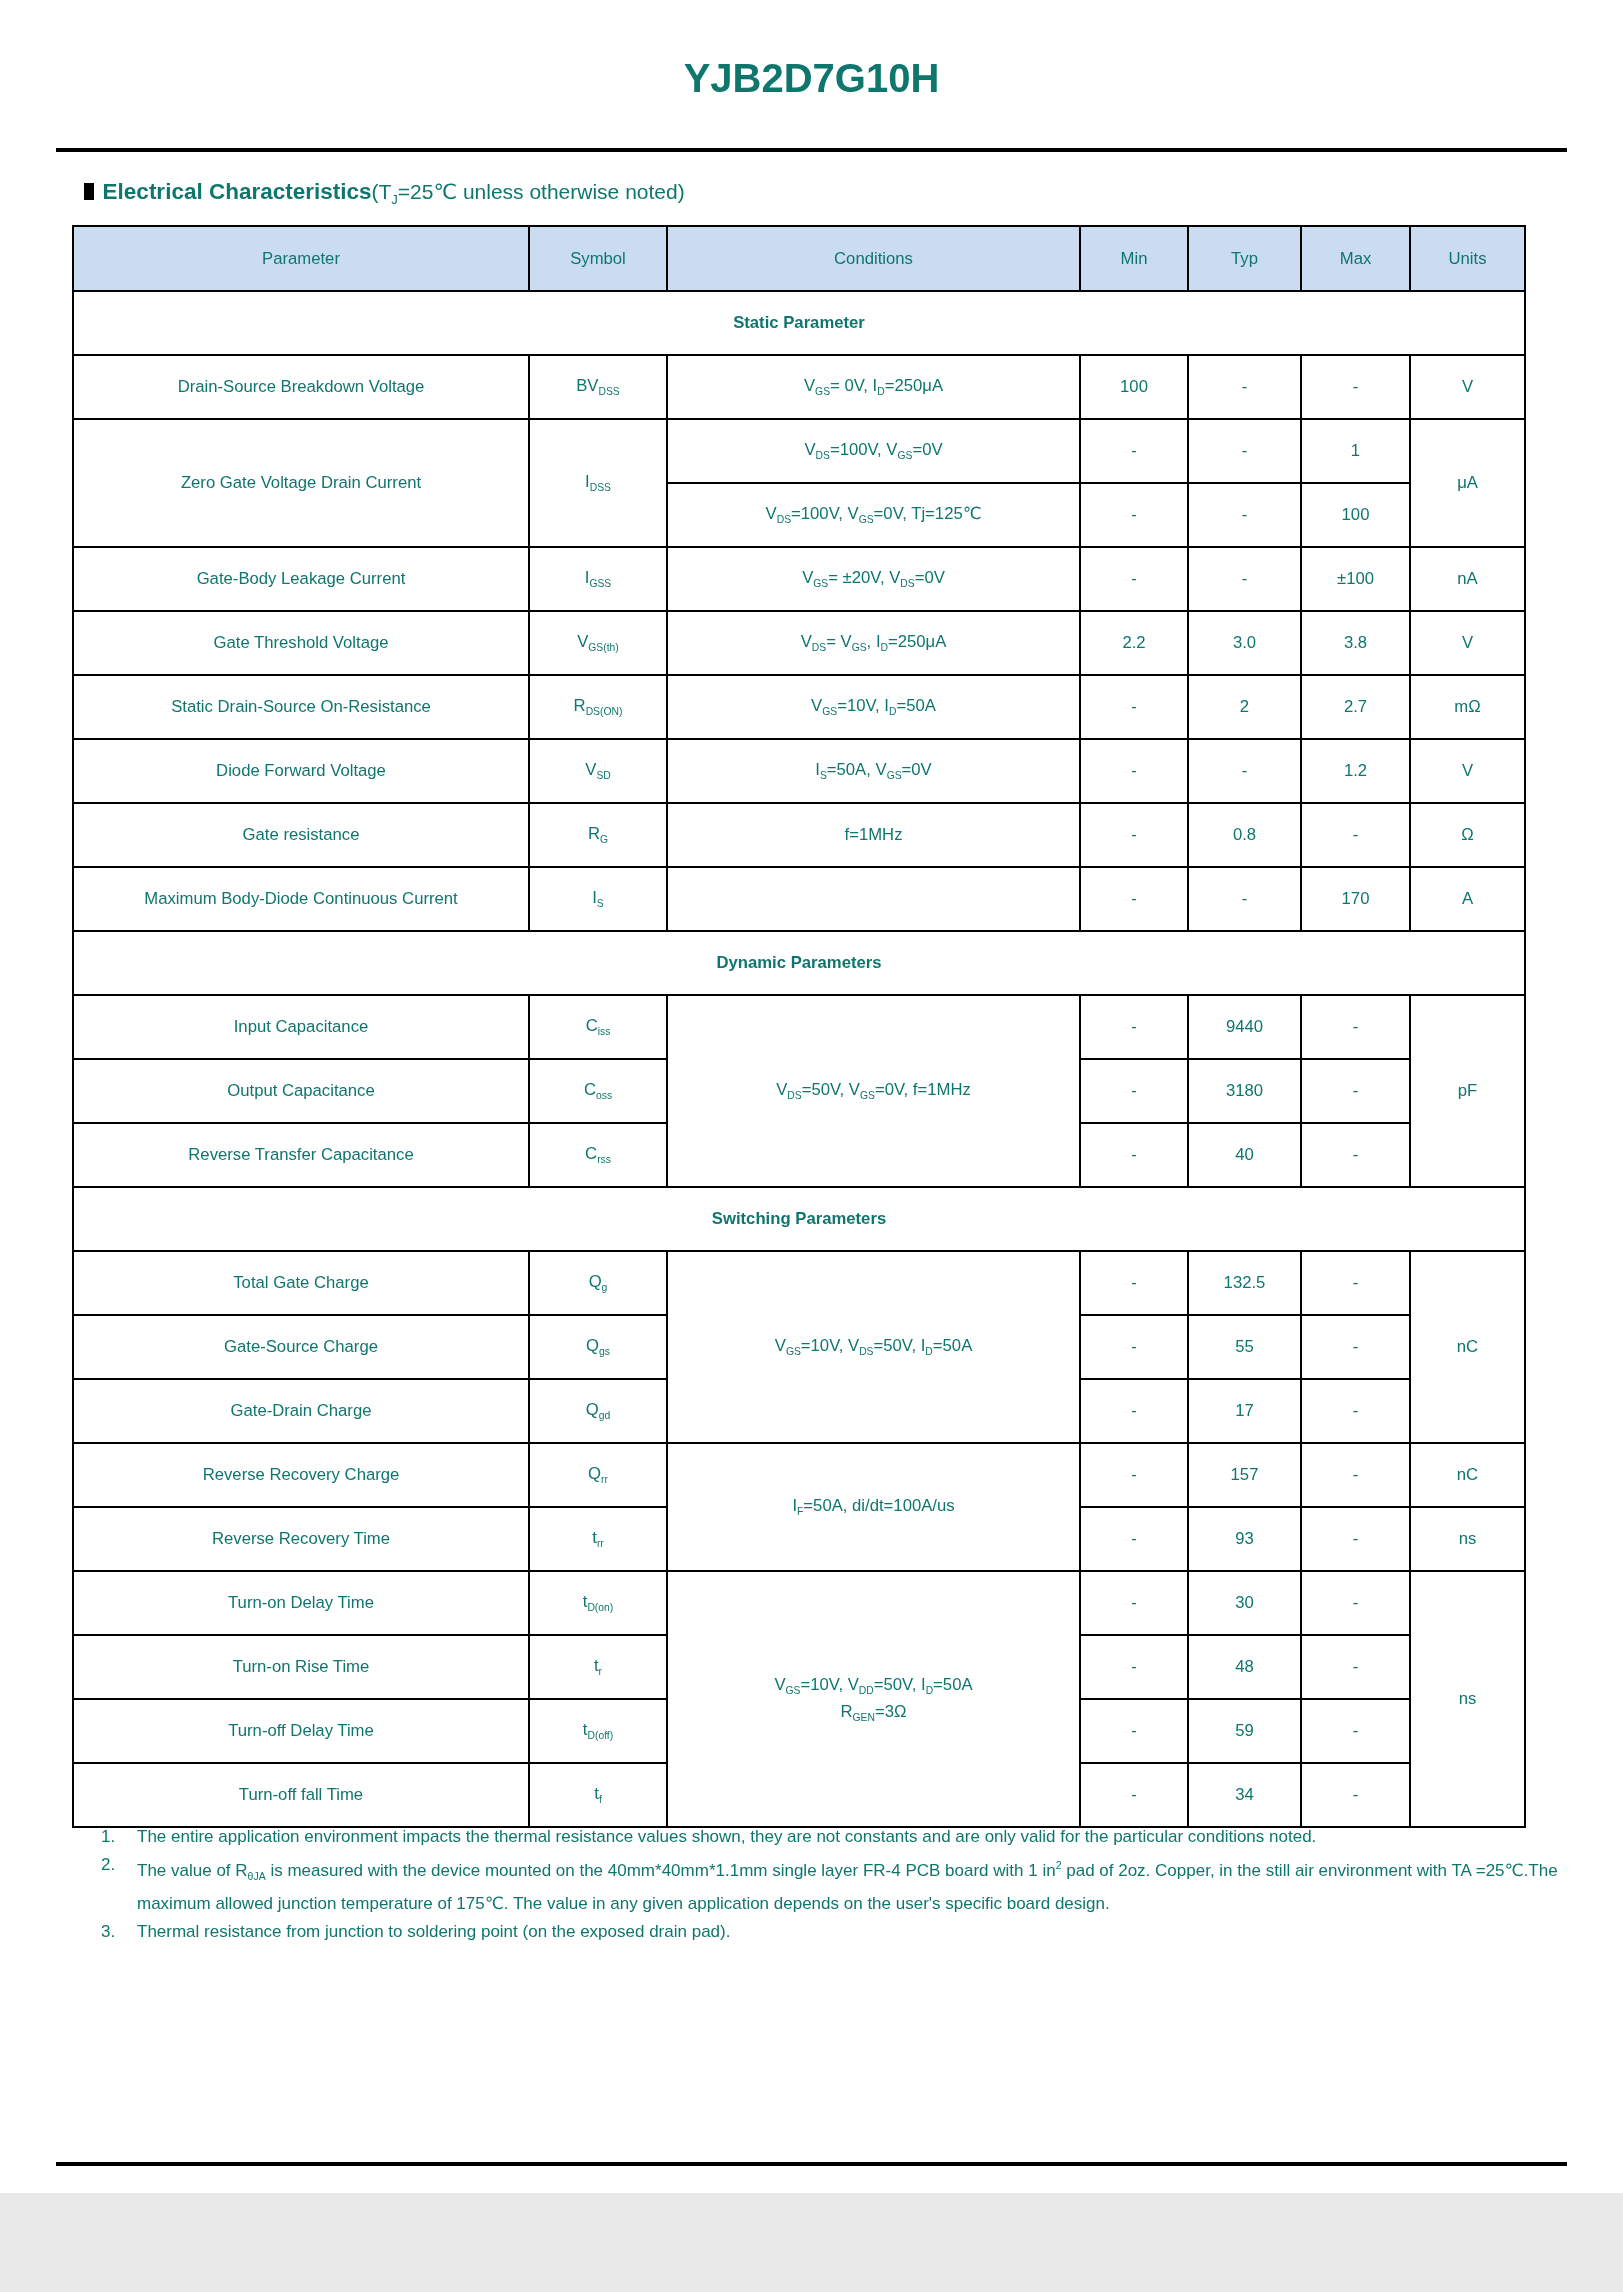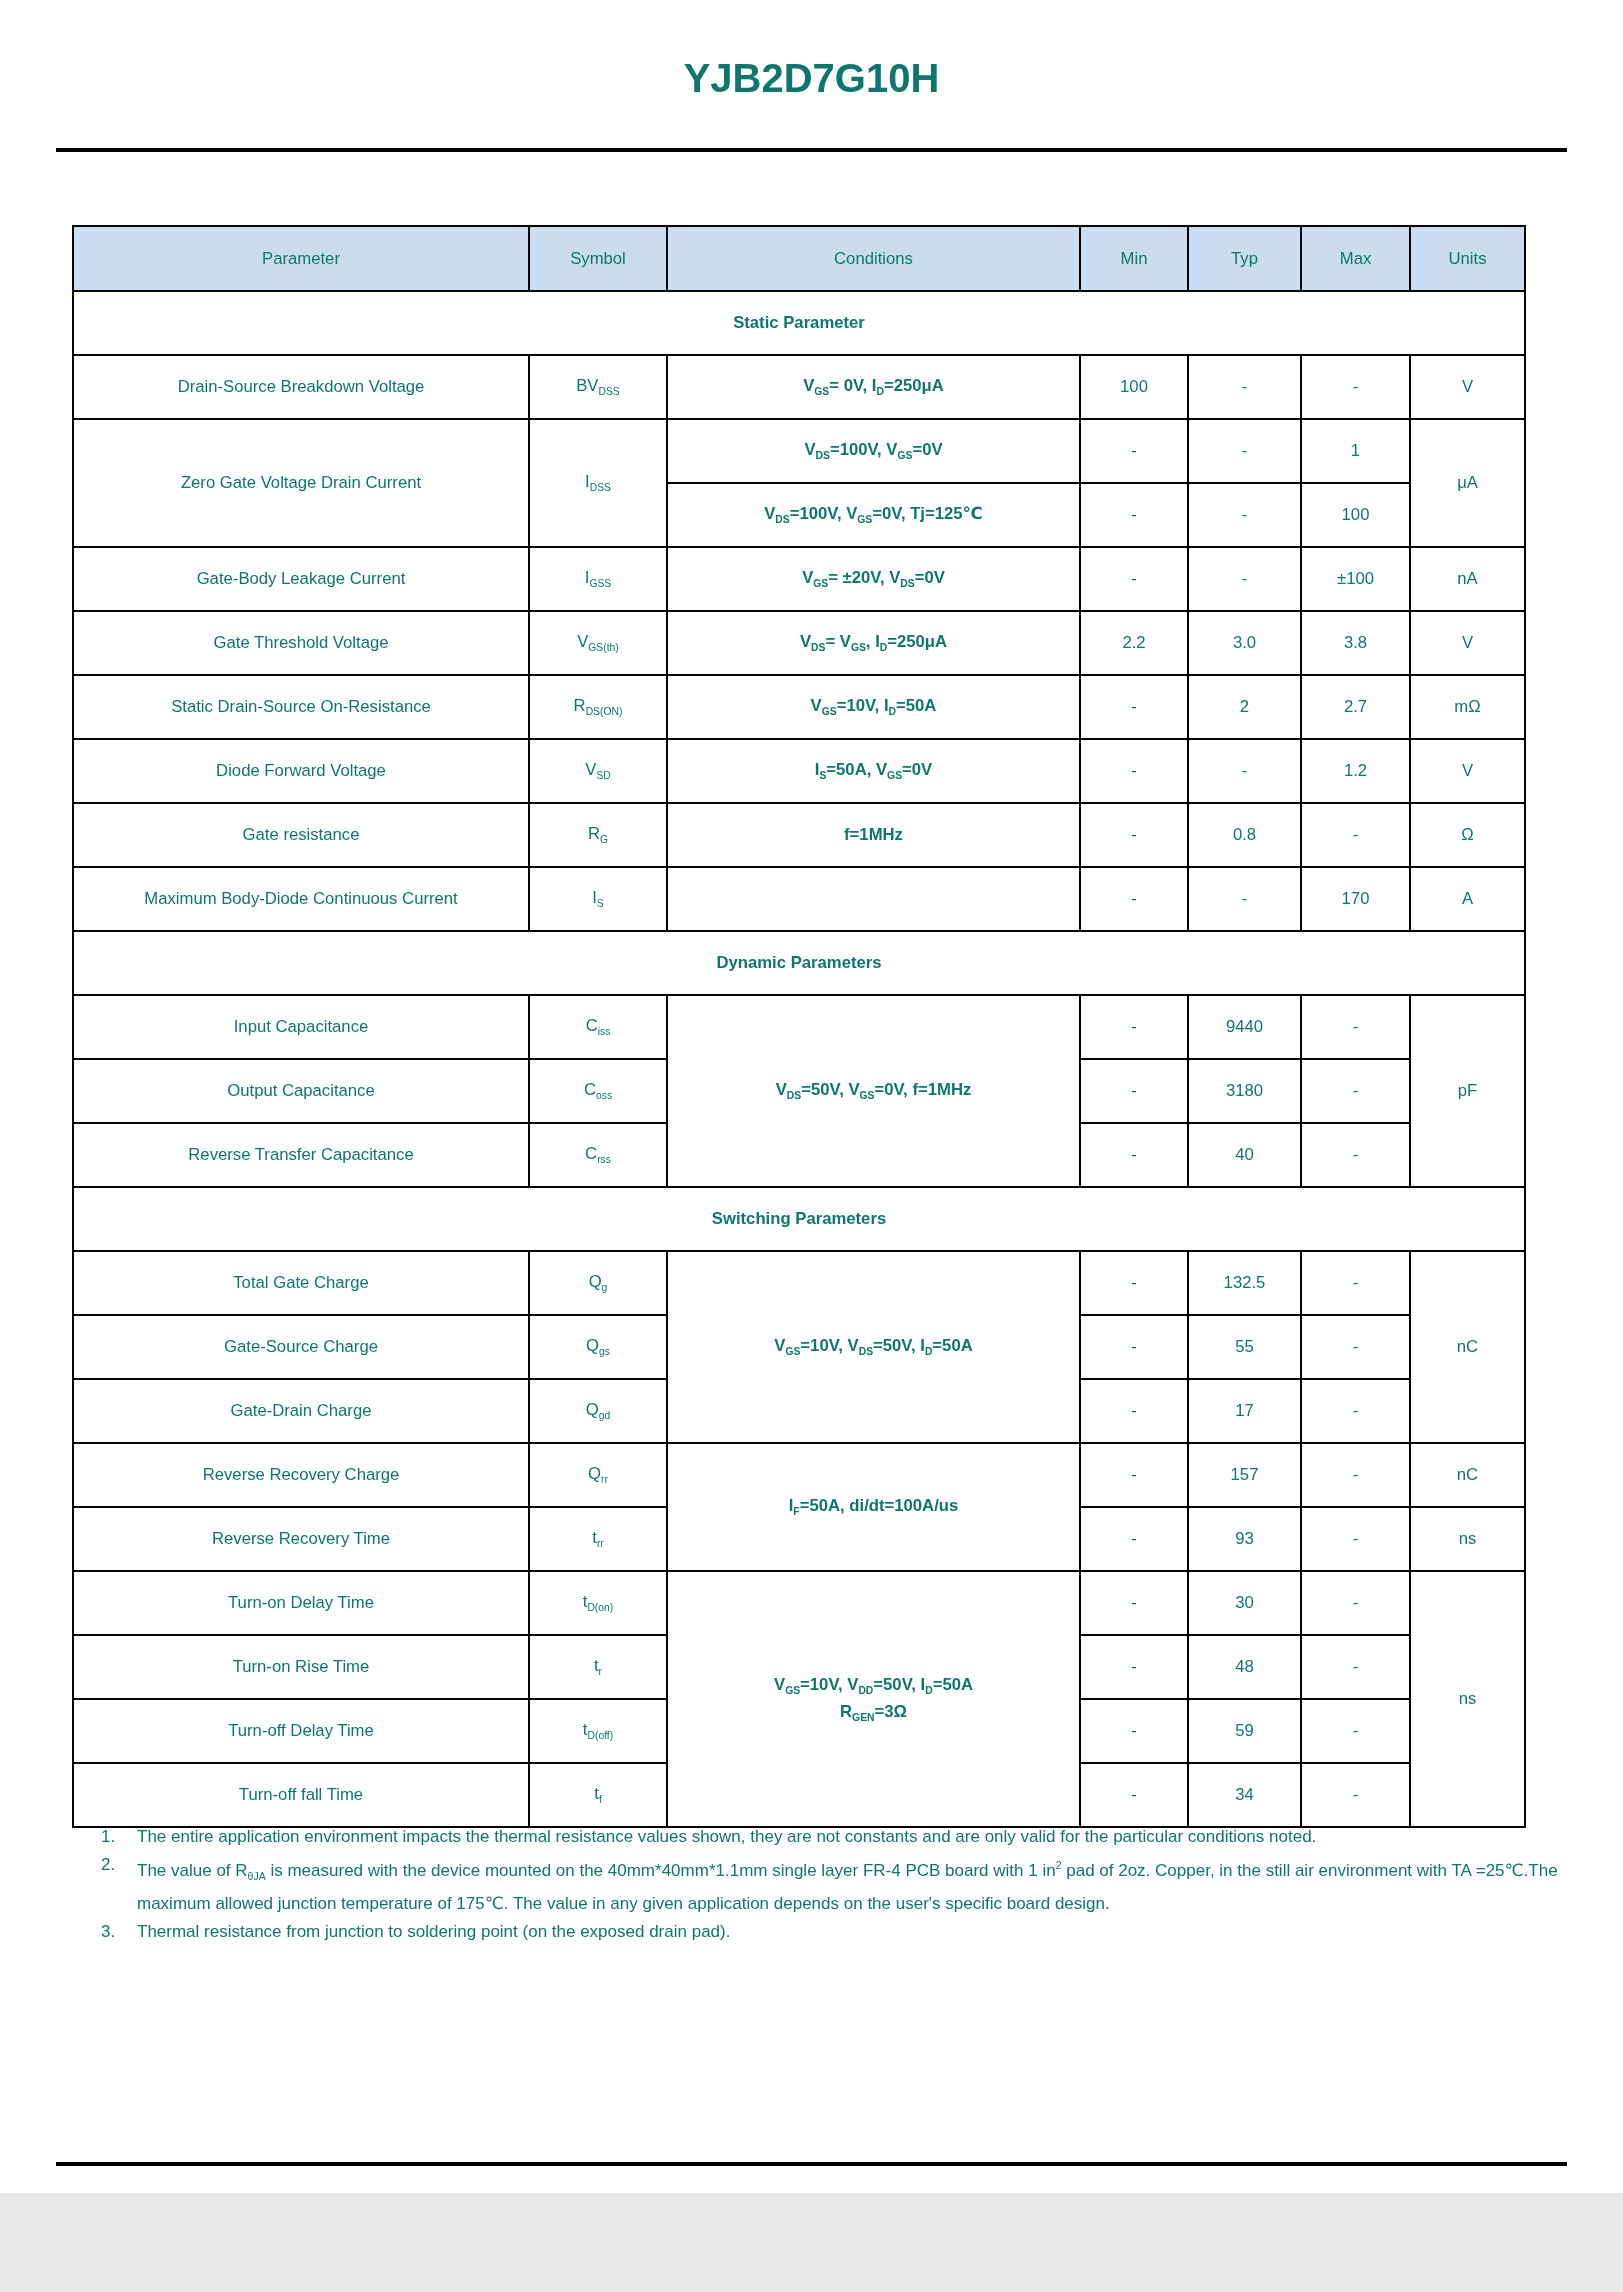--- a/index.html
+++ b/index.html
@@ -28,40 +28,43 @@
   table.spec th, table.spec td {
     border:solid #000; border-width:2.9px 2px;
     font-size:16.7px; text-align:center; vertical-align:middle;
     padding:2px 5.9px; box-sizing:border-box; overflow:hidden;
   }
   table.spec tr { height:64px; }
   table.spec tr.hdr { height:65px; }
   table.spec th { background:#cadcf0; font-weight:normal; }
   td.param { text-align:left; padding-left:10.8px; }
   td.section { text-align:left; padding-left:10.8px; font-weight:bold; }
-  td.cond { line-height:1.55;font-weight:bold; }
+  td.cond { line-height:1.55; }
   sub { font-size:62%; }
   sup { font-size:62%; }
 
   .notes { position:absolute; top:1823px; left:72px; width:1498px; font-size:17px; line-height:28px; }
   .note-label { margin-bottom:0px; }
   .note-item { display:flex; padding-left:29px; }
   .note-item .num { width:36px; flex:0 0 36px; }
   .note-item .txt { flex:1; }
 
   .footer-page { position:absolute; top:2105px; left:0; width:100%; text-align:center; font-size:24.5px; }
 </style>
 </head>
 <body>
 
 <div class="page">
 
   <div class="doc-title">YJB2D7G10H</div>
   <div class="rule top-rule"></div>
 
+  <div class="char-heading">
+    <span class="bullet"></span><span class="bold">Electrical Characteristics</span><span class="normal">(T<sub>J</sub>=25℃ unless otherwise noted)</span>
+  </div>
 
   <div class="table-wrap">
     <table class="spec">
       <colgroup>
         <col style="width:456px">
           <col style="width:138px">
           <col style="width:413px">
         <col style="width:108px">
           <col style="width:113px">
           <col style="width:109px">

